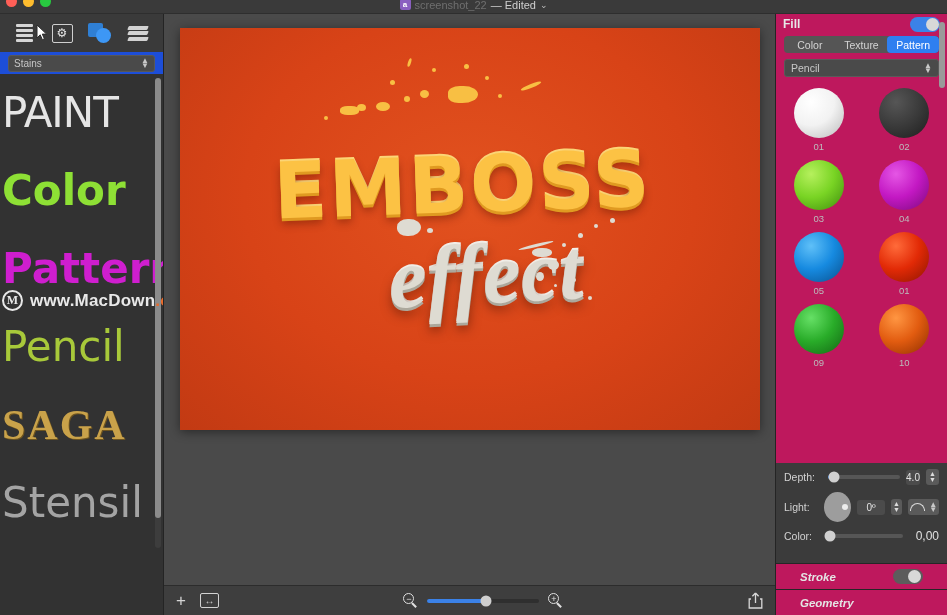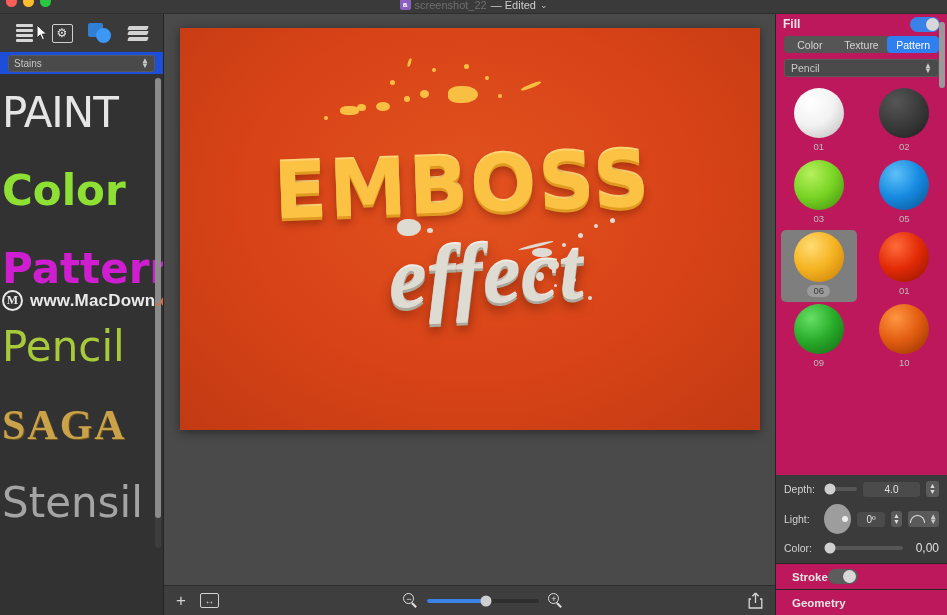--- a/index.html
+++ b/index.html
@@ -231,46 +231,46 @@
   .sw-cell { width: 76px; display: flex; flex-direction: column; align-items: center;
              padding: 2px 0 5px; border-radius: 5px; cursor: pointer; }
   .sw-cell.sel { background: #7e7e7e; }
   .ball { width: 50px; height: 50px; border-radius: 50%; }
   .sw-lbl { font-size: 9.5px; color: #bcbcbc; margin-top: 3px; padding: 0 6px;
             border-radius: 7px; line-height: 12px; }
   .sw-cell.sel .sw-lbl { background: #9b9b9b; color: #3a3a3a; }
 
   .ctrl-block { background: #3b3b3b; padding: 6px 8px 8px; flex: 0 0 auto; }
   .ctrl-row { display: flex; align-items: center; gap: 6px; margin-bottom: 7px; }
-  .ctrl-row:last-child { margin-bottom: 0; }
+  .ctrl-row:last-child { margin-bottom: 12px; }
   .ctrl-lbl { font-size: 10.5px; color: #d2d2d2; width: 38px; text-align: left; }
   .track { flex: 1; height: 4px; background: #565656; border-radius: 2px; position: relative; cursor: pointer; }
   .track .f { position: absolute; left: 0; top: 0; height: 4px; background: #3b82e8; border-radius: 2px; }
   .track .k { position: absolute; top: 50%; transform: translate(-50%,-50%);
               width: 11px; height: 11px; border-radius: 50%; background: #d0d0d0; }
-  .numbox { width: 57px; height: 15px; background: #4b4b4b; border-radius: 3px;
+  .numbox { width: 14px; height: 15px; background: #4b4b4b; border-radius: 3px;
             font-size: 10px; color: #e2e2e2; display: flex; align-items: center;
             justify-content: center; cursor: text; }
   .spin { width: 13px; height: 16px; background: #5a5a5a; border-radius: 3px;
           display: flex; flex-direction: column; align-items: center; justify-content: center;
           font-size: 7px; color: #dcdcdc; line-height: 6px; cursor: pointer; }
   .lightdial { width: 30px; height: 30px; border-radius: 50%; background: #9d9d9d;
                position: relative; cursor: pointer; }
   .lightdial i { position: absolute; right: 3px; top: 50%; transform: translateY(-50%);
                  width: 6px; height: 6px; border-radius: 50%; background: #ececec; }
   .arcbox { width: 34px; height: 16px; background: #5a5a5a; border-radius: 3px;
             display: flex; align-items: center; justify-content: space-around; cursor: pointer; }
   .arcbox .arc { width: 15px; height: 8px; border: 1.6px solid #dcdcdc;
                  border-bottom: none; border-radius: 9px 9px 0 0; }
   .plainval { font-size: 12px; color: #e0e0e0; min-width: 30px; text-align: right; }
 
   .section-row {
     height: 26px; flex: 0 0 26px; border-top: 1px solid #262626;
-    display: flex; align-items: center; justify-content: flex-start;
-    padding: 0 16px; cursor: pointer;
+    display: flex; align-items: center; justify-content: space-between;
+    padding: 0 24px; cursor: pointer; font-style: italic;
   }
   .section-row .t { font-size: 11.5px; font-weight: bold; color: #e4e4e4; }
 
   .right-scrollbar { position: absolute; right: 2px; top: 8px; width: 6px; height: 390px; }
   .right-scrollbar i { display: block; width: 6px; height: 66px; background: #9a9a9a; border-radius: 3px; }
 </style>
 </head>
 <body>
 
 <div class="app">
@@ -460,26 +460,26 @@
           </div>
           <div class="sw-cell">
             <span class="ball" style="background: radial-gradient(circle at 34% 28%, rgb(86, 86, 86) 0%, rgb(59, 59, 59) 48%, rgb(29, 29, 29) 100%);"></span>
             <span class="sw-lbl">02</span>
           </div>
           <div class="sw-cell">
             <span class="ball" style="background: radial-gradient(circle at 34% 28%, rgb(182, 240, 93) 0%, rgb(121, 212, 36) 48%, rgb(62, 139, 13) 100%);"></span>
             <span class="sw-lbl">03</span>
           </div>
           <div class="sw-cell">
+            <span class="ball" style="background: radial-gradient(circle at 34% 28%, rgb(229, 86, 229) 0%, rgb(195, 24, 195) 48%, rgb(124, 10, 124) 100%);"></span>
+            <span class="sw-lbl">04</span>
+          </div>
+          <div class="sw-cell">
             <span class="ball" style="background: radial-gradient(circle at 34% 28%, rgb(95, 192, 248) 0%, rgb(22, 138, 224) 48%, rgb(10, 79, 140) 100%);"></span>
             <span class="sw-lbl">05</span>
-          </div>
-          <div class="sw-cell sel">
-            <span class="ball" style="background: radial-gradient(circle at 34% 28%, rgb(255, 220, 116) 0%, rgb(245, 179, 33) 48%, rgb(196, 122, 6) 100%);"></span>
-            <span class="sw-lbl">06</span>
           </div>
           <div class="sw-cell">
             <span class="ball" style="background: radial-gradient(circle at 34% 28%, rgb(255, 107, 58) 0%, rgb(226, 42, 6) 48%, rgb(140, 21, 0) 100%);"></span>
             <span class="sw-lbl">01</span>
           </div>
           <div class="sw-cell">
             <span class="ball" style="background: radial-gradient(circle at 34% 28%, rgb(102, 224, 102) 0%, rgb(41, 172, 41) 48%, rgb(19, 101, 19) 100%);"></span>
             <span class="sw-lbl">09</span>
           </div>
           <div class="sw-cell">

